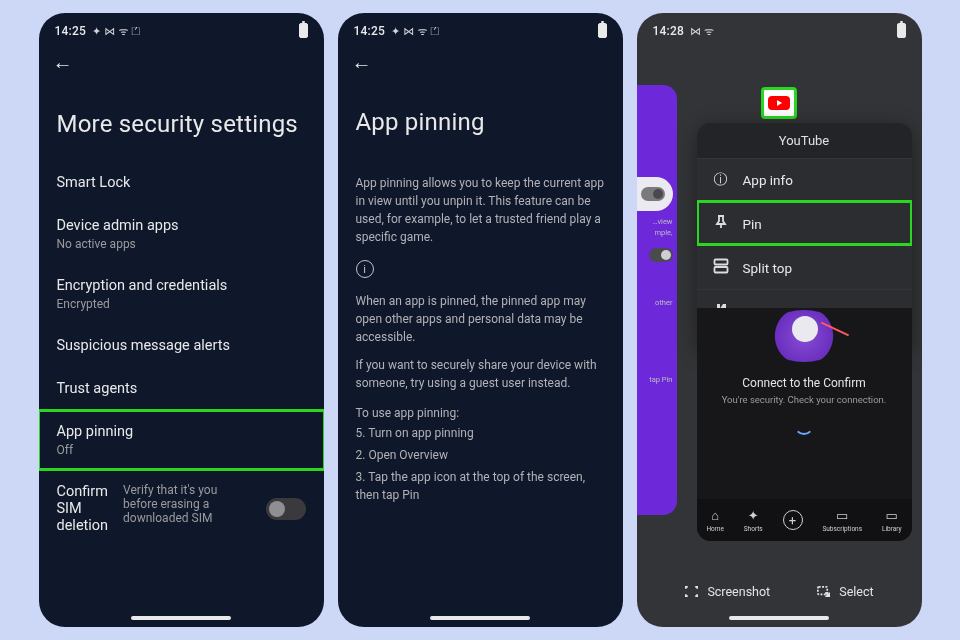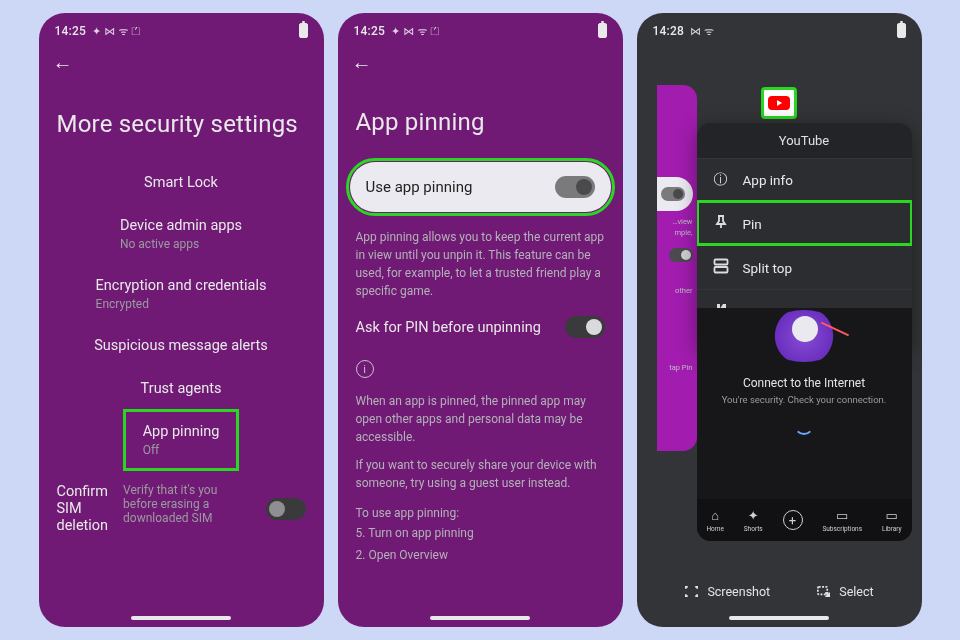--- a/index.html
+++ b/index.html
@@ -9,21 +9,21 @@
     width: 960px;
     height: 640px;
     display: flex;
     justify-content: center;
     align-items: center;
     gap: 14px;
   }
   .phone {
     width: 285px;
     height: 614px;
-    background: #701a75;
+    background: #0f172a;
     border-radius: 26px;
     color: #e9e9ea;
     position: relative;
     overflow: hidden;
     display: flex;
     flex-direction: column;
     font-size: 13px;
   }
   .phone.recents { background: #333437; }
   .statusbar {
@@ -51,21 +51,21 @@
   .back-arrow { font-size: 20px; display: inline-block; }
 
   h1.title {
     font-weight: 400;
     font-size: 24px;
     padding: 36px 18px 24px 18px;
     letter-spacing: .2px;
   }
   h1.title.sm { padding-top: 34px; }
 
-  .list { display: flex; flex-direction: column; align-items: center; }
+  .list { display: flex; flex-direction: column; }
   .row {
     padding: 12px 18px;
     display: flex; flex-direction: column; gap: 3px;
   }
   .row + .row { margin-top: 2px; }
   .row-title { font-size: 14.5px; color: #e9e9ea; }
   .row-sub   { font-size: 12px; color: #9b9b9f; }
   .row.withtoggle { flex-direction: row; align-items: center; justify-content: space-between; }
   .row.withtoggle .txt { display:flex; flex-direction:row; gap:3px; flex:1; padding-right:10px;}
 
@@ -102,22 +102,22 @@
     font-size:11px; color:#c4c4c9; margin: 10px 0 0 18px;
   }
 
   .home-ind {
     position:absolute; bottom:7px; left:50%; transform:translateX(-50%);
     width:100px; height:4px; border-radius:3px; background:#e9e9ea;
   }
 
   
   .behind {
-    position:absolute; left:20px; top:72px; width:40px; height:366px;
-    background:#a21caf; border-radius:0 14px 14px 0; overflow:hidden;
+    position:absolute; left:0; top:72px; width:40px; height:430px;
+    background:#6d28d9; border-radius:0 14px 14px 0; overflow:hidden;
     color:#bdbdc2; font-size:8px;
   }
   .behind .tc {
     background:#eceaf1; color:#222; border-radius:0 20px 20px 0;
     padding:10px 8px 10px 2px; margin:92px 4px 0 0;
     display:flex; justify-content:flex-end;
   }
   .behind .tc .tg { width:24px; height:14px; border-radius:8px; background:#7a7a7d; position:relative;}
   .behind .tc .tg::after{content:"";position:absolute;right:2px;top:2px;width:10px;height:10px;border-radius:50%;background:#4a4a4d;}
   .behind .p { width:100%; font-size:7.5px; padding:6px 4px 0 2px; line-height:1.4;}
@@ -252,41 +252,32 @@
       <span>14:25</span>
       <span class="ico">✦ ⋈ ᯤ ⏍</span>
     </div>
     <div class="sb-right">
         <div class="batt"></div>
       </div>
   </div>
   <div class="back-row"><span class="back-arrow">←</span></div>
   <h1 class="title sm">App pinning</h1>
 
-  <div class="highlight" style="margin:0 10px; border-radius:28px; padding:2px;">
-    <div class="togglecard" style="margin:0;">
-      <div class="label">Use app pinning</div>
-      <div class="toggle on"></div>
-    </div>
-  </div>
 
   <div class="para">App pinning allows you to keep the current app in view until you unpin it. This feature can be used, for example, to let a trusted friend play a specific game.</div>
 
-  <div class="row withtoggle" style="padding:12px 18px;">
-    <div class="row-title" style="font-size:14.5px;">Ask for PIN before unpinning</div>
-    <div class="toggle on"></div>
-  </div>
 
   <div class="infoicon">i</div>
 
   <div class="para">When an app is pinned, the pinned app may open other apps and personal data may be accessible.</div>
   <div class="para" style="padding-top:6px;">If you want to securely share your device with someone, try using a guest user instead.</div>
   <div class="para" style="padding-top:8px; padding-bottom:0;">To use app pinning:</div>
   <div class="para" style="padding-top:2px;">5. Turn on app pinning</div>
   <div class="para" style="padding-top:0;">2. Open Overview</div>
+  <div class="para" style="padding-top:0;">3. Tap the app icon at the top of the screen, then tap Pin</div>
 
   <div class="home-ind"></div>
 </div>
 
 <div class="phone recents">
   <div class="statusbar">
     <div class="sb-left">
       <span>14:28</span>
       <span class="ico">⋈ ᯤ</span>
     </div>
@@ -296,21 +287,21 @@
   </div>
 
   <div class="behind">
     <div class="tc">
         <div class="tg"></div>
       </div>
     <div class="p" style="text-align:right;"><span>…view</span><br><span>mple,</span></div>
     <div class="rowp">
         <div class="tg2"></div>
       </div>
-    <div class="p" style="text-align:right; margin-top:18px;"><span>other</span></div>
+    <div class="p" style="text-align:right; margin-top:30px;"><span>other</span></div>
     <div class="p" style="text-align:right; margin-top:60px;"><span>tap Pin</span></div>
   </div>
 
   <div class="appicon-wrap">
     <div class="yt">
       <div class="blob">
           <div class="tri"></div>
         </div>
     </div>
   </div>
@@ -349,21 +340,21 @@
             <path d="M8 4v4l2 2"></path>
             <circle cx="8" cy="9" r="5.5"></circle>
           </svg>
       </span>
       <span>Pause app</span>
     </div>
   </div>
 
   <div class="card-below">
     <div class="astro"></div>
-    <div class="offline-t">Connect to the Internet</div>
+    <div class="offline-t">Connect to the Confirm</div>
     <div class="offline-s">You're security. Check your connection.</div>
     <div class="spin"></div>
     <div class="ytnav">
       <div class="nitem">
           <span class="ni">⌂</span>
           <span class="nl">Home</span>
         </div>
       <div class="nitem">
           <span class="ni">✦</span>
           <span class="nl">Shorts</span>

